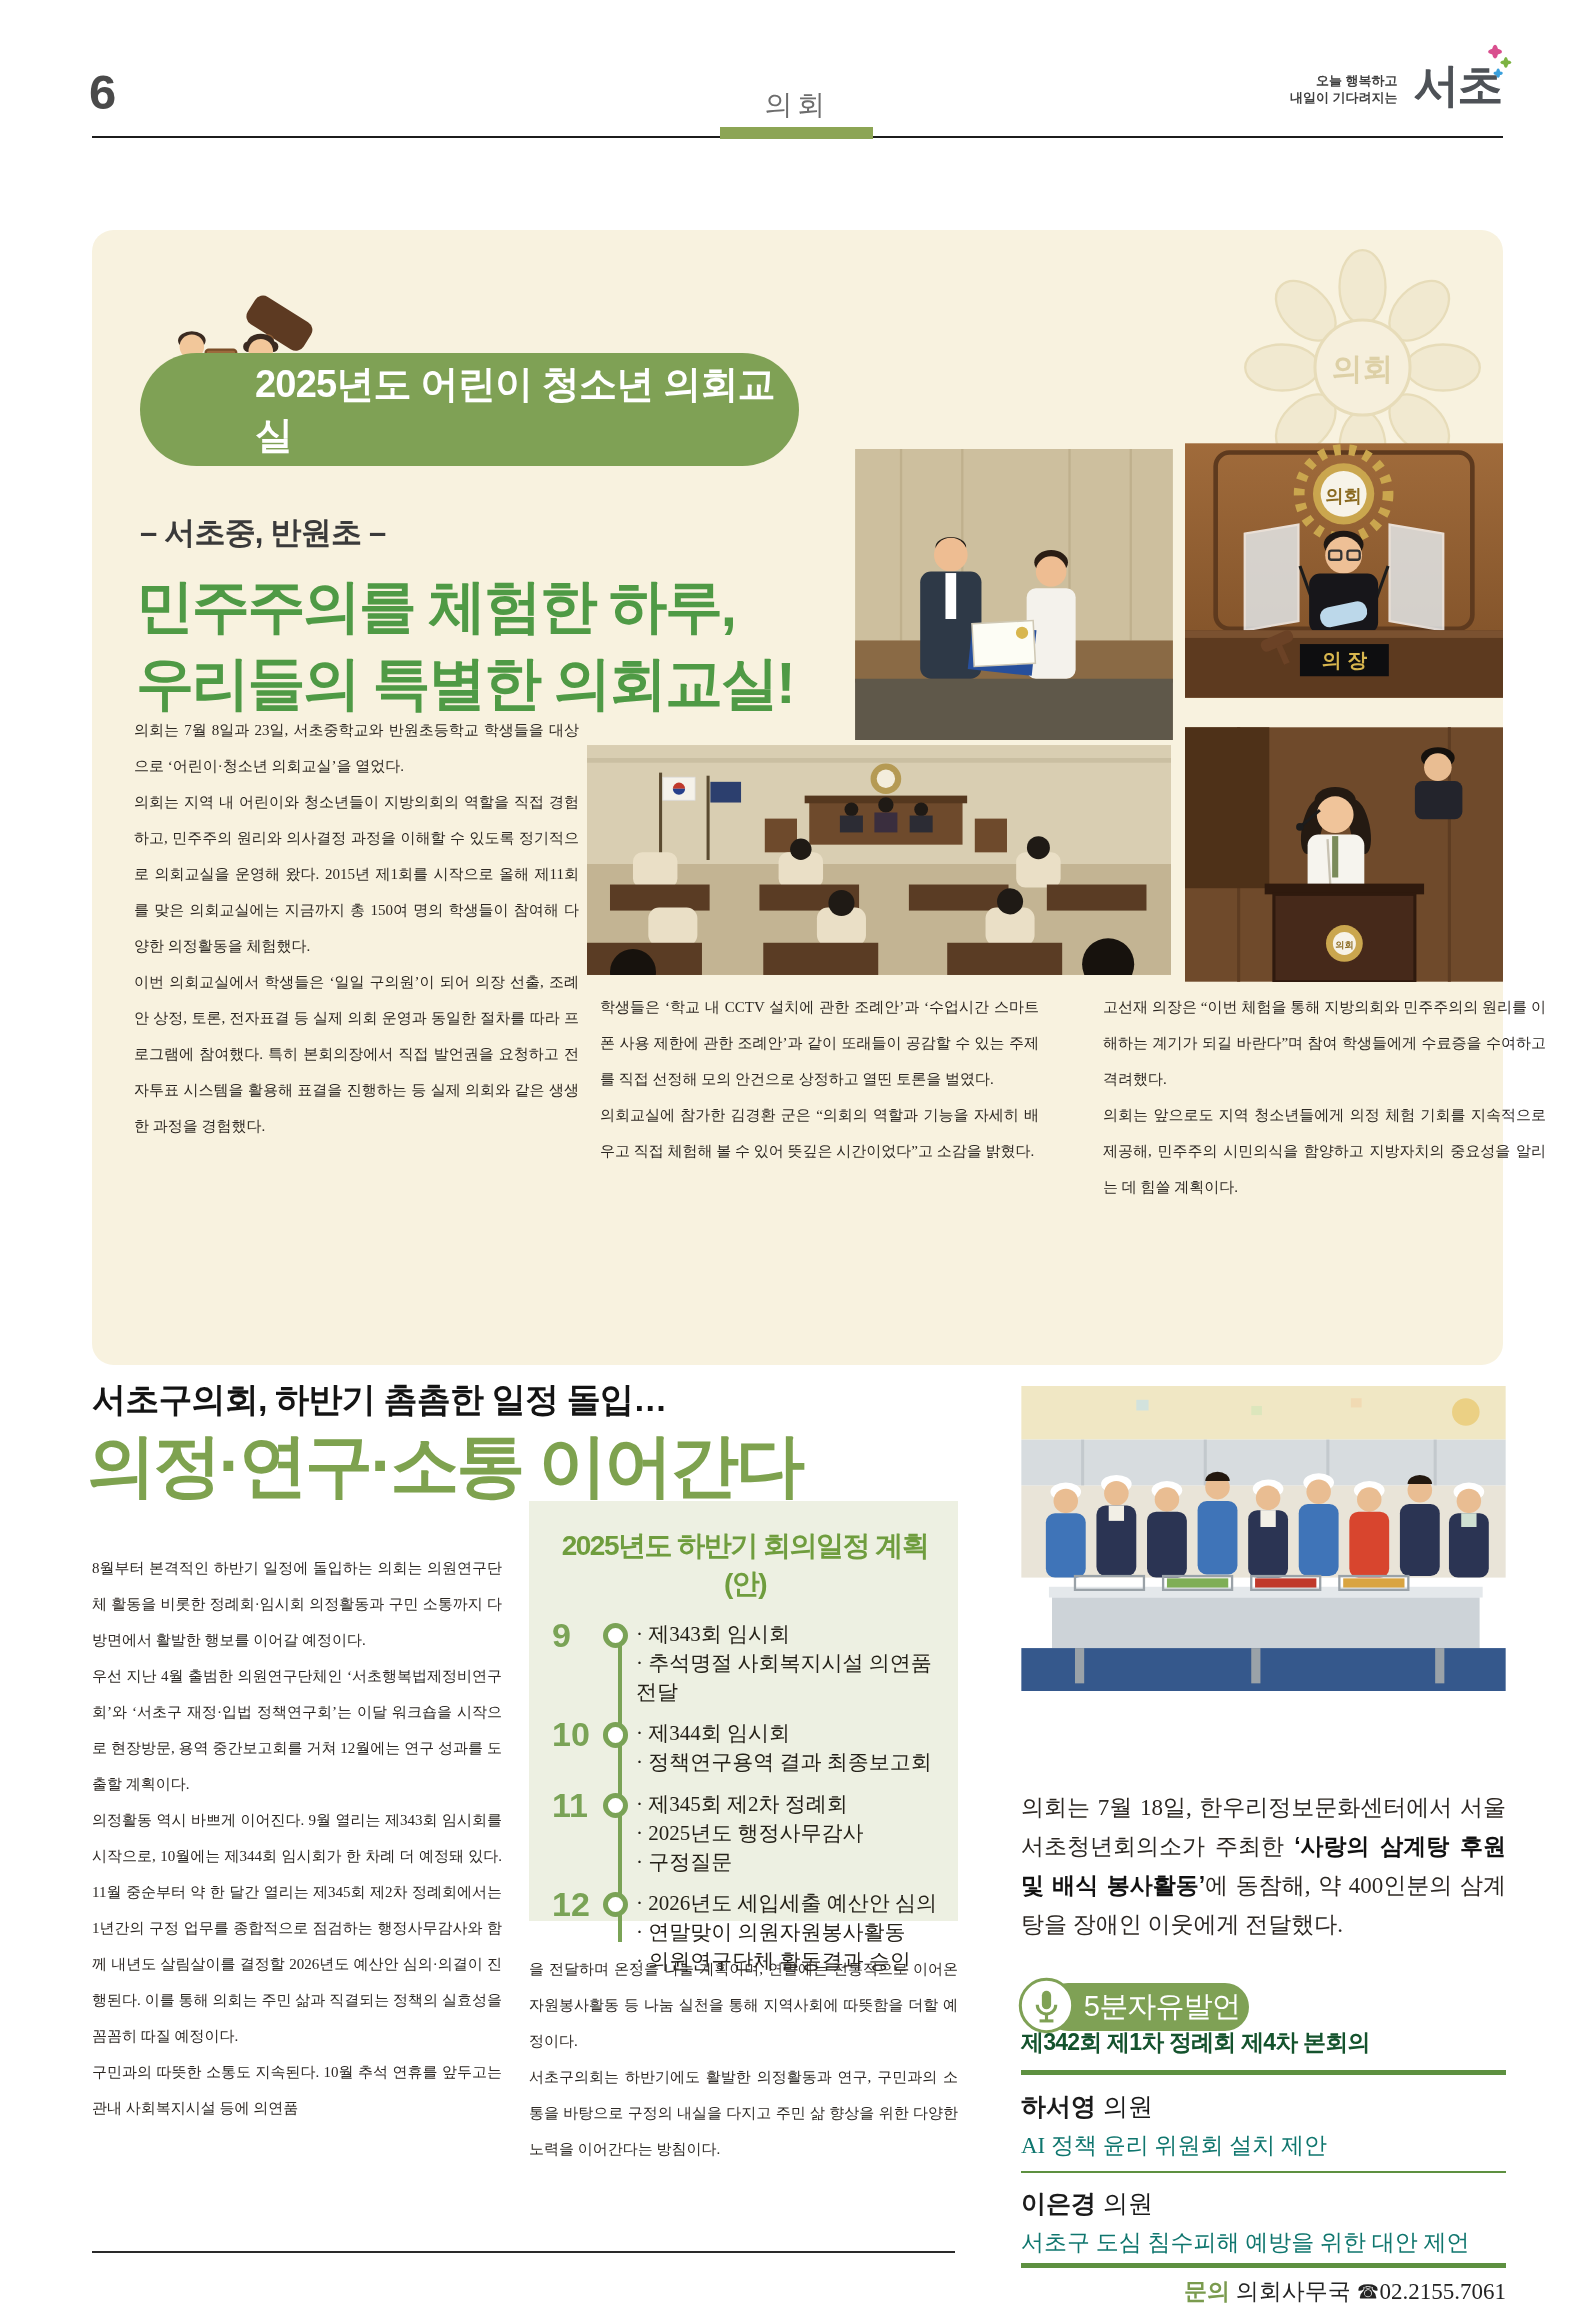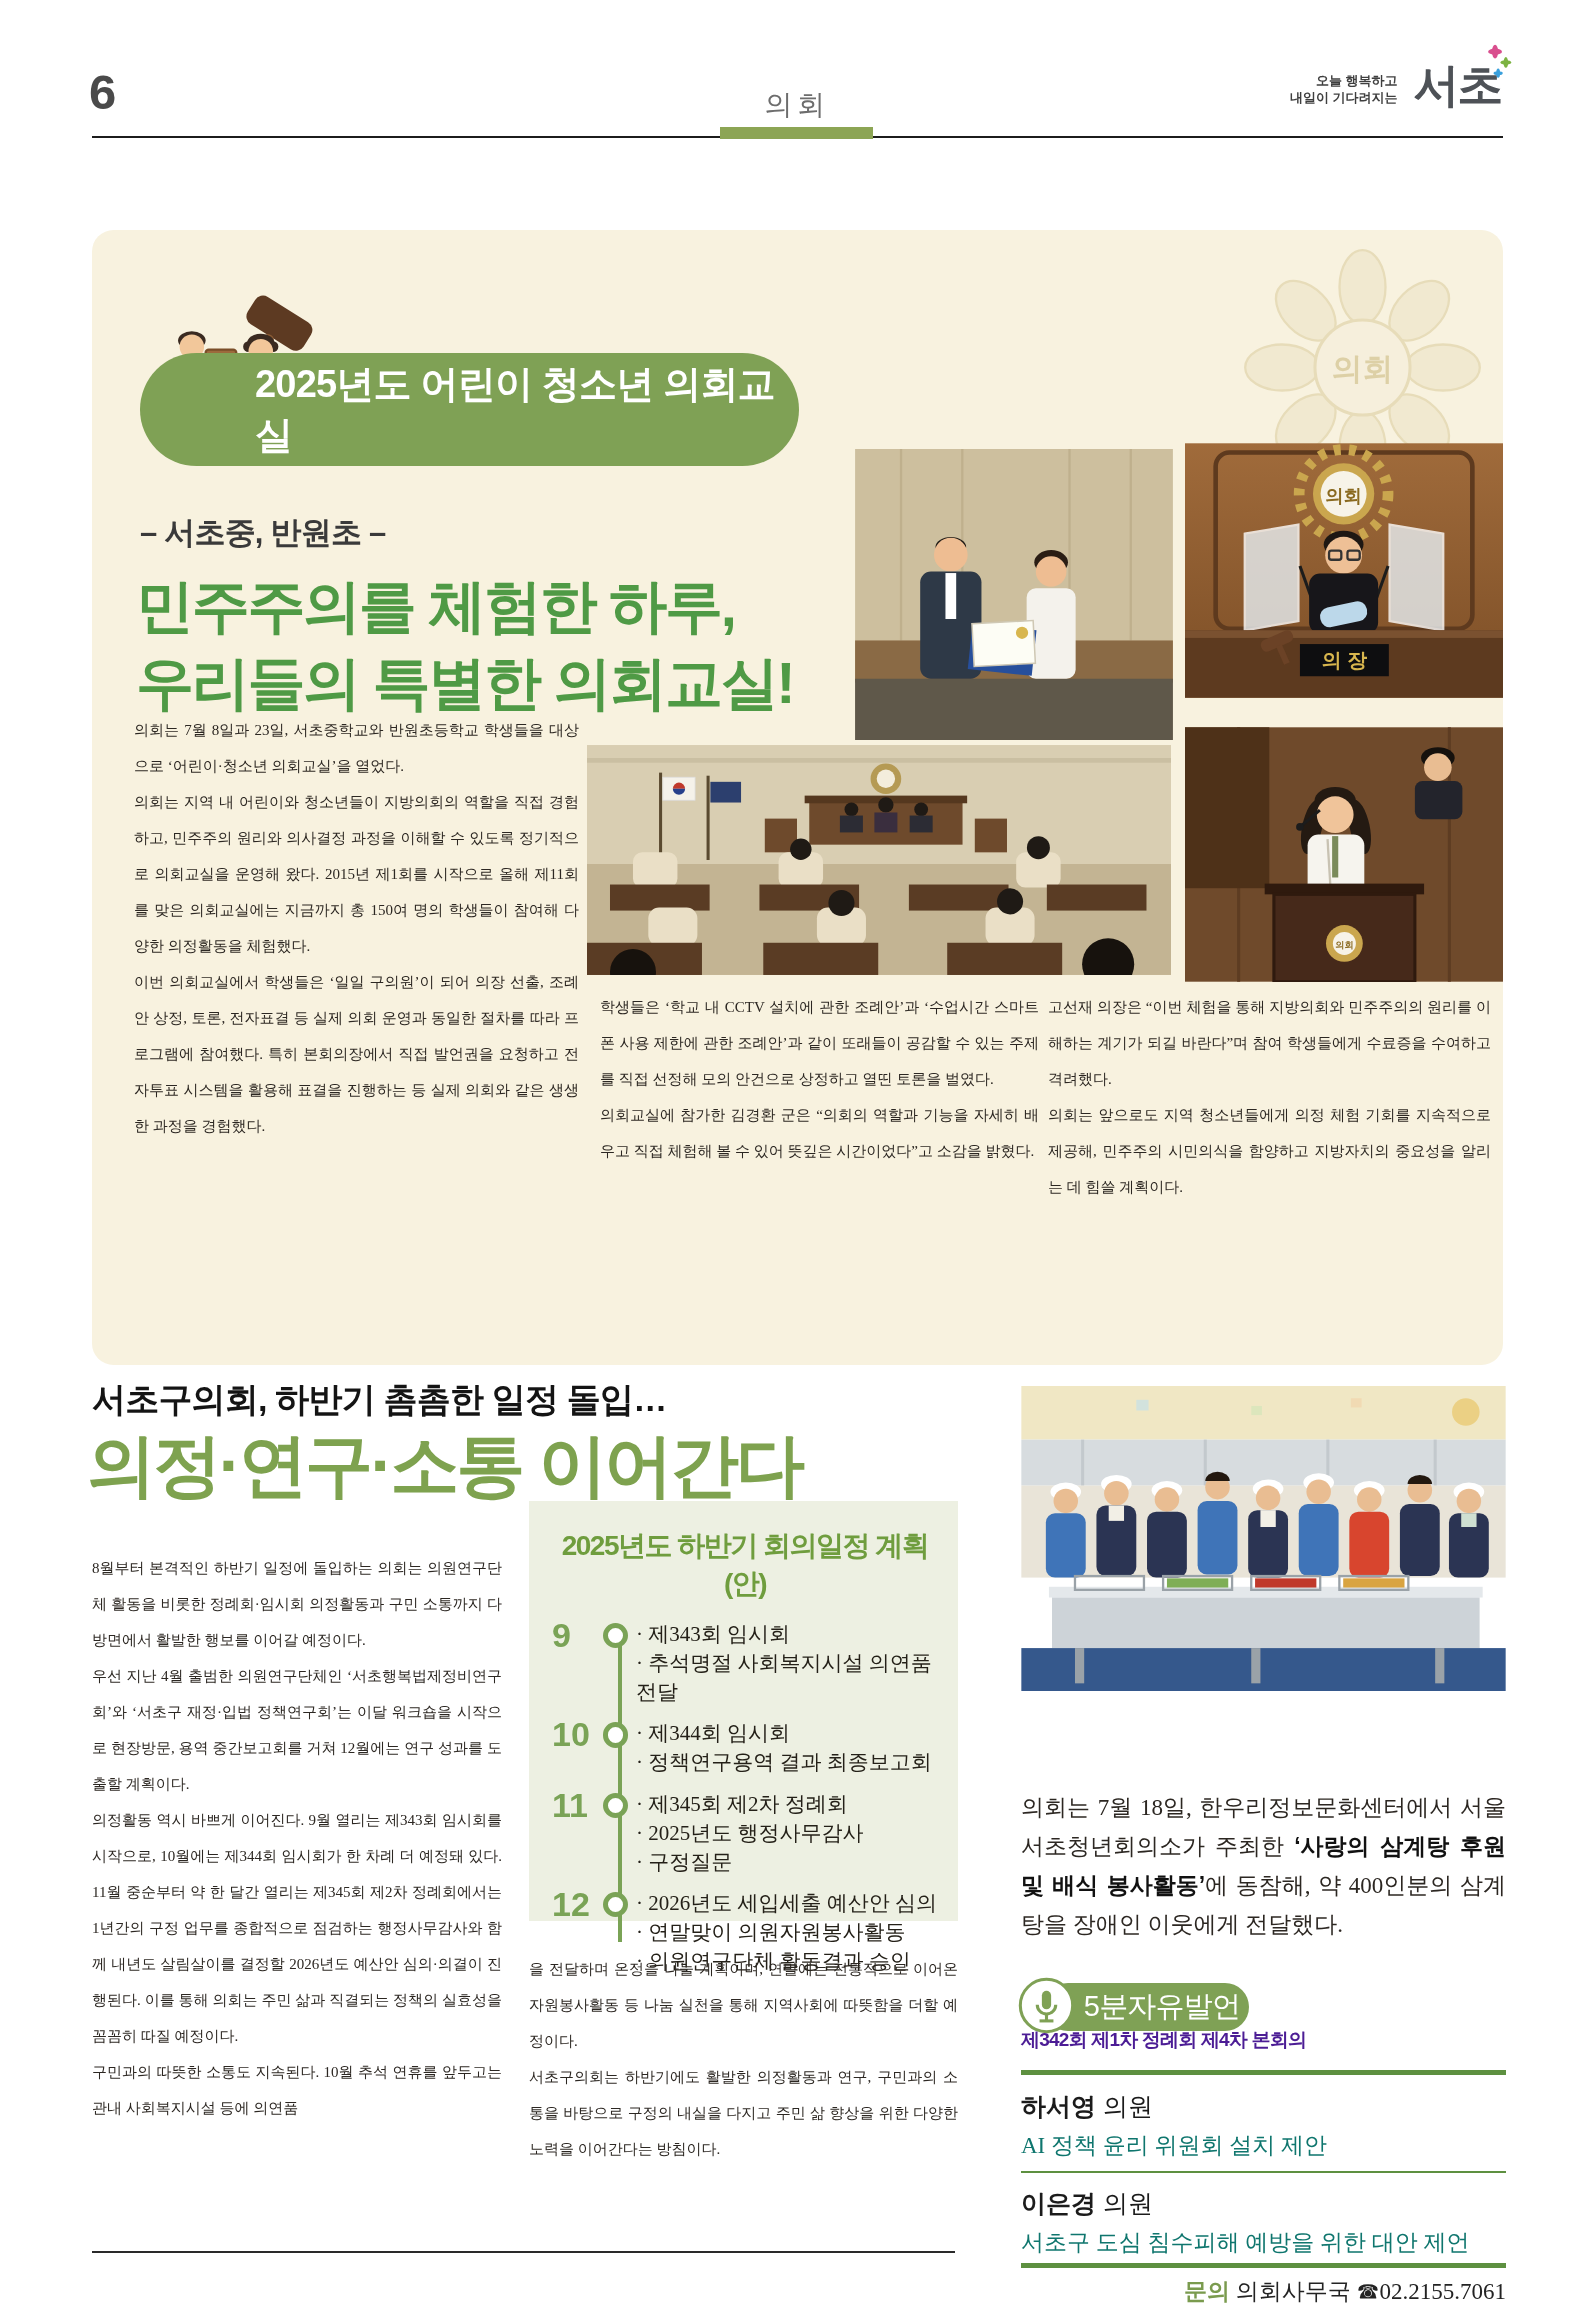--- a/index.html
+++ b/index.html
@@ -26,21 +26,21 @@
           display:flex;align-items:center;justify-content:center;padding-left:115px;box-sizing:border-box;}
   .badge1 span{color:#fff;font-size:38px;font-weight:800;letter-spacing:-0.8px;}
   .schools{position:absolute;left:48px;top:282px;font-size:31px;font-weight:800;color:#3a3a3a;letter-spacing:-0.8px;}
   .title1{position:absolute;left:44px;top:337px;font-size:58px;line-height:77px;font-weight:800;color:#4f9a45;letter-spacing:-2.3px;}
 
   .bodytext{font-family:"Liberation Serif","DejaVu Serif",serif;font-size:15px;line-height:36px;
             color:#2c2722;text-align:justify;}
   .bodytext p{margin:0 0 0 0;}
   .col-a1-1{position:absolute;left:42px;top:482px;width:445px;}
   .col-a1-2{position:absolute;left:508px;top:759px;width:439px;}
-  .col-a1-3{position:absolute;left:956px;top:759px;width:443px;}
+  .col-a1-3{position:absolute;left:1011px;top:759px;width:443px;}
 
   .photo{position:absolute;overflow:hidden;}
   .photo svg{display:block;}
   .ph-a{left:763px;top:219px;width:318px;height:291px;}
   .ph-b{left:1093px;top:213px;width:318px;height:255px;}
   .ph-d{left:1093px;top:497px;width:318px;height:255px;}
   .ph-c{left:495px;top:515px;width:584px;height:230px;}
 
   
   .kicker{left:92px;top:1377px;font-size:34px;font-weight:800;color:#141414;letter-spacing:-0.8px;}
@@ -65,21 +65,21 @@
   .sketch-head{left:1021px;top:1716px;display:flex;align-items:center;gap:14px;}
   .sketch-head .t-black{font-size:34px;font-weight:800;color:#1d1d1d;letter-spacing:-1.5px;}
   .sketch-head .t-green{font-size:34px;font-weight:800;color:#7fa455;letter-spacing:-1.5px;}
   .sketch-para{left:1021px;top:1788px;width:485px;font-size:23px;line-height:39px;}
   .sketch-para b{font-family:"Liberation Sans",sans-serif;font-weight:800;color:#111;}
 
   .badge5{left:1044px;top:1983px;width:205px;height:48px;background:#7fa155;border-radius:24.5px;
           display:flex;align-items:center;justify-content:center;padding-left:31px;box-sizing:border-box;}
   .badge5 span{color:#fff;font-size:29px;font-weight:400;letter-spacing:-0.8px;}
   .mic-wrap{left:1018px;top:1977px;}
-  .session{left:1021px;top:2027px;font-size:19px;font-weight:800;color:#4c1d95;letter-spacing:-0.8px;}
+  .session{left:1021px;top:2027px;font-size:23px;font-weight:800;color:#14532d;letter-spacing:-0.8px;}
   .sp-rule-thick1{left:1021px;top:2070px;width:485px;height:4.6px;background:#5d9040;}
   .sp-name1{left:1021px;top:2090px;}
   .sp-prop1{left:1021px;top:2130px;}
   .sp-rule-thin{left:1021px;top:2171px;width:485px;height:1.5px;background:#5d9040;}
   .sp-name2{left:1021px;top:2187px;}
   .sp-prop2{left:1021px;top:2227px;}
   .sp-rule-thick2{left:1021px;top:2263px;width:485px;height:4.6px;background:#5d9040;}
   .sp-name{font-size:25px;color:#1b1b1b;}
   .sp-name b{font-weight:800;}
   .sp-prop{font-family:"Liberation Serif","DejaVu Serif",serif;font-size:23px;color:#0f766e;}

